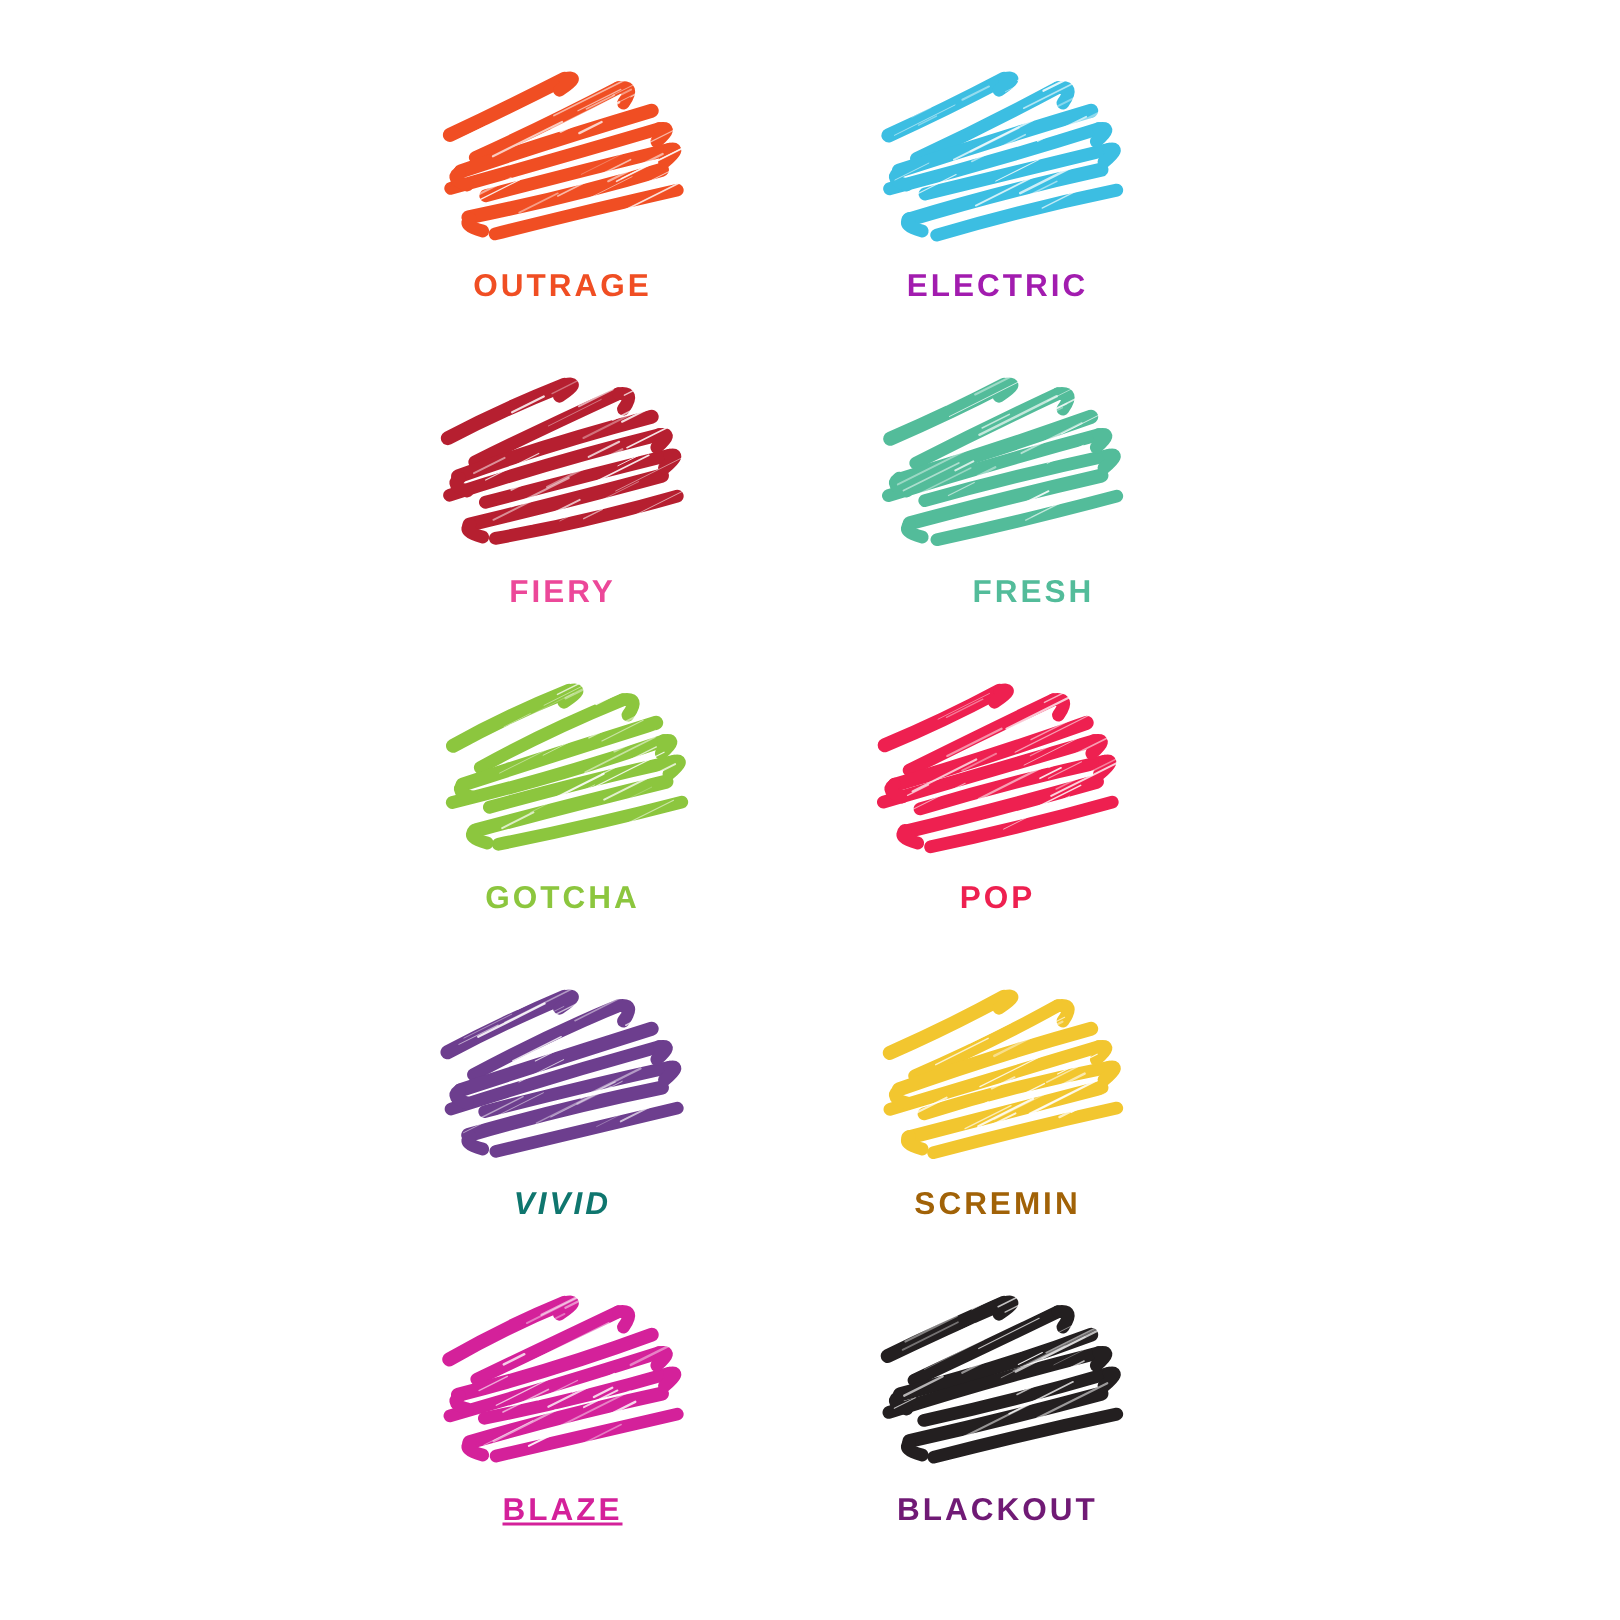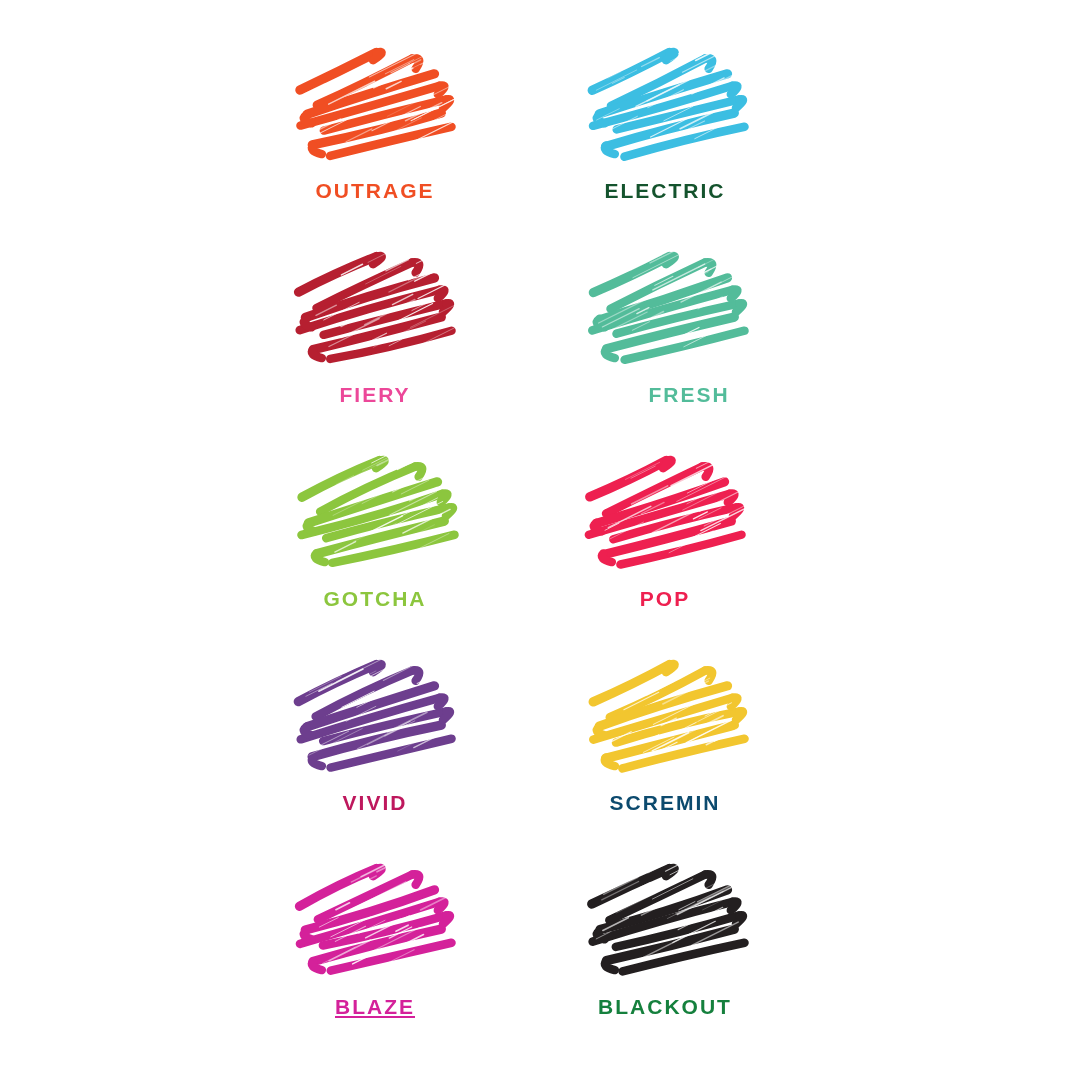--- a/index.html
+++ b/index.html
@@ -170,21 +170,21 @@
             <path d="M51.3,139.1 Q122.8,118.3 192.0,104.0" fill="none" stroke="#3CBEE2" stroke-width="10" stroke-linecap="round"></path>
             <path d="M104,17 Q118,14 100,26" fill="none" stroke="#3CBEE2" stroke-width="10" stroke-linecap="round" stroke-linejoin="round"></path>
             <path d="M146,24 Q160,22 150,36" fill="none" stroke="#3CBEE2" stroke-width="10" stroke-linecap="round" stroke-linejoin="round"></path>
             <path d="M22,90 Q14,96 28,100" fill="none" stroke="#3CBEE2" stroke-width="10" stroke-linecap="round" stroke-linejoin="round"></path>
             <path d="M178,56 Q190,54 176,66" fill="none" stroke="#3CBEE2" stroke-width="10" stroke-linecap="round" stroke-linejoin="round"></path>
             <path d="M30,126 Q24,132 40,136" fill="none" stroke="#3CBEE2" stroke-width="10" stroke-linecap="round" stroke-linejoin="round"></path>
             <path d="M186,72 Q196,70 182,82" fill="none" stroke="#3CBEE2" stroke-width="10" stroke-linecap="round" stroke-linejoin="round"></path>
           </g>
         </svg>
       </div>
-      <div class="swatch-label" style="color: #14532d;">ELECTRIC</div>
+      <div class="swatch-label" style="color: #a21caf;">ELECTRIC</div>
     </div>
     <div class="swatch-cell col-left">
       <div class="swatch-mark">
         <svg viewBox="0 0 200 150" preserveAspectRatio="xMidYMid meet">
           <defs>
             <mask id="scr3">
               <rect x="-20" y="-20" width="260" height="200" fill="#fff"></rect>
               <line x1="48.4" y1="122.5" x2="80.4" y2="106.6" stroke="#000" stroke-width="1.49" stroke-linecap="round" opacity="0.49"></line>
               <line x1="152.7" y1="66.2" x2="184.3" y2="50.4" stroke="#000" stroke-width="1.22" stroke-linecap="round" opacity="0.87"></line>
               <line x1="118.7" y1="58.6" x2="163.7" y2="36.1" stroke="#000" stroke-width="1.55" stroke-linecap="round" opacity="0.36"></line>
@@ -435,21 +435,21 @@
             <path d="M50.3,137.8 Q119.8,121.3 192.0,104.0" fill="none" stroke="#6D3E8E" stroke-width="10" stroke-linecap="round"></path>
             <path d="M104,17 Q118,14 100,26" fill="none" stroke="#6D3E8E" stroke-width="10" stroke-linecap="round" stroke-linejoin="round"></path>
             <path d="M146,24 Q160,22 150,36" fill="none" stroke="#6D3E8E" stroke-width="10" stroke-linecap="round" stroke-linejoin="round"></path>
             <path d="M22,90 Q14,96 28,100" fill="none" stroke="#6D3E8E" stroke-width="10" stroke-linecap="round" stroke-linejoin="round"></path>
             <path d="M178,56 Q190,54 176,66" fill="none" stroke="#6D3E8E" stroke-width="10" stroke-linecap="round" stroke-linejoin="round"></path>
             <path d="M30,126 Q24,132 40,136" fill="none" stroke="#6D3E8E" stroke-width="10" stroke-linecap="round" stroke-linejoin="round"></path>
             <path d="M186,72 Q196,70 182,82" fill="none" stroke="#6D3E8E" stroke-width="10" stroke-linecap="round" stroke-linejoin="round"></path>
           </g>
         </svg>
       </div>
-      <div class="swatch-label" style="color: #be185d;">VIVID</div>
+      <div class="swatch-label" style="color: #0f766e; font-style: italic;">VIVID</div>
     </div>
     <div class="swatch-cell col-right">
       <div class="swatch-mark">
         <svg viewBox="0 0 200 150" preserveAspectRatio="xMidYMid meet">
           <defs>
             <mask id="scr8">
               <rect x="-20" y="-20" width="260" height="200" fill="#fff"></rect>
               <line x1="73.5" y1="120.0" x2="109.4" y2="102.1" stroke="#000" stroke-width="1.08" stroke-linecap="round" opacity="0.66"></line>
               <line x1="103.1" y1="101.0" x2="135.5" y2="84.8" stroke="#000" stroke-width="1.09" stroke-linecap="round" opacity="0.83"></line>
               <line x1="129.5" y1="43.9" x2="151.3" y2="33.0" stroke="#000" stroke-width="0.80" stroke-linecap="round" opacity="0.65"></line>
@@ -488,21 +488,21 @@
             <path d="M48.9,138.8 Q117.2,120.5 192.0,104.0" fill="none" stroke="#F2C62F" stroke-width="10" stroke-linecap="round"></path>
             <path d="M104,17 Q118,14 100,26" fill="none" stroke="#F2C62F" stroke-width="10" stroke-linecap="round" stroke-linejoin="round"></path>
             <path d="M146,24 Q160,22 150,36" fill="none" stroke="#F2C62F" stroke-width="10" stroke-linecap="round" stroke-linejoin="round"></path>
             <path d="M22,90 Q14,96 28,100" fill="none" stroke="#F2C62F" stroke-width="10" stroke-linecap="round" stroke-linejoin="round"></path>
             <path d="M178,56 Q190,54 176,66" fill="none" stroke="#F2C62F" stroke-width="10" stroke-linecap="round" stroke-linejoin="round"></path>
             <path d="M30,126 Q24,132 40,136" fill="none" stroke="#F2C62F" stroke-width="10" stroke-linecap="round" stroke-linejoin="round"></path>
             <path d="M186,72 Q196,70 182,82" fill="none" stroke="#F2C62F" stroke-width="10" stroke-linecap="round" stroke-linejoin="round"></path>
           </g>
         </svg>
       </div>
-      <div class="swatch-label" style="color: #0c4a6e;">SCREMIN</div>
+      <div class="swatch-label" style="color: #a16207;">SCREMIN</div>
     </div>
     <div class="swatch-cell col-left">
       <div class="swatch-mark">
         <svg viewBox="0 0 200 150" preserveAspectRatio="xMidYMid meet">
           <defs>
             <mask id="scr9">
               <rect x="-20" y="-20" width="260" height="200" fill="#fff"></rect>
               <line x1="50.6" y1="97.1" x2="97.6" y2="73.6" stroke="#000" stroke-width="1.00" stroke-linecap="round" opacity="0.70"></line>
               <line x1="37.1" y1="85.6" x2="59.3" y2="74.5" stroke="#000" stroke-width="1.06" stroke-linecap="round" opacity="0.60"></line>
               <line x1="131.7" y1="108.2" x2="159.2" y2="94.4" stroke="#000" stroke-width="1.85" stroke-linecap="round" opacity="0.81"></line>
@@ -594,15 +594,15 @@
             <path d="M49.1,137.6 Q122.0,118.9 192.0,104.0" fill="none" stroke="#231F20" stroke-width="10" stroke-linecap="round"></path>
             <path d="M104,17 Q118,14 100,26" fill="none" stroke="#231F20" stroke-width="10" stroke-linecap="round" stroke-linejoin="round"></path>
             <path d="M146,24 Q160,22 150,36" fill="none" stroke="#231F20" stroke-width="10" stroke-linecap="round" stroke-linejoin="round"></path>
             <path d="M22,90 Q14,96 28,100" fill="none" stroke="#231F20" stroke-width="10" stroke-linecap="round" stroke-linejoin="round"></path>
             <path d="M178,56 Q190,54 176,66" fill="none" stroke="#231F20" stroke-width="10" stroke-linecap="round" stroke-linejoin="round"></path>
             <path d="M30,126 Q24,132 40,136" fill="none" stroke="#231F20" stroke-width="10" stroke-linecap="round" stroke-linejoin="round"></path>
             <path d="M186,72 Q196,70 182,82" fill="none" stroke="#231F20" stroke-width="10" stroke-linecap="round" stroke-linejoin="round"></path>
           </g>
         </svg>
       </div>
-      <div class="swatch-label" style="color: #15803d; text-align: right;">BLACKOUT</div>
+      <div class="swatch-label" style="color: #701a75; text-align: right;">BLACKOUT</div>
     </div>
   </div>
 
 </body></html>

